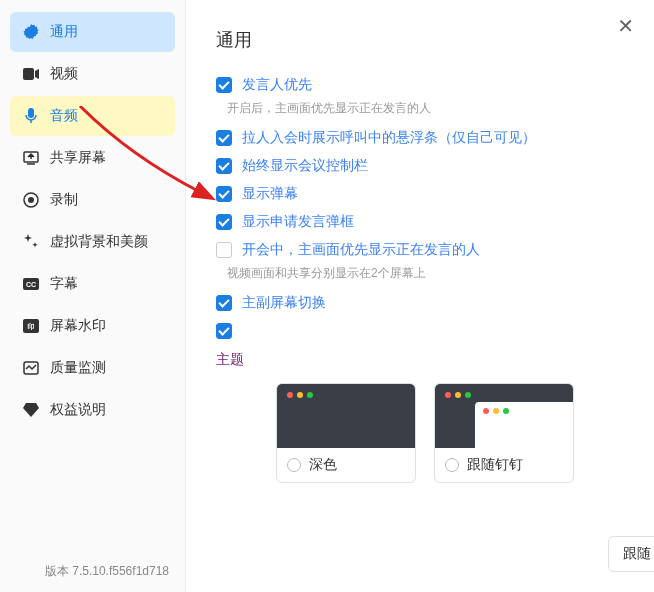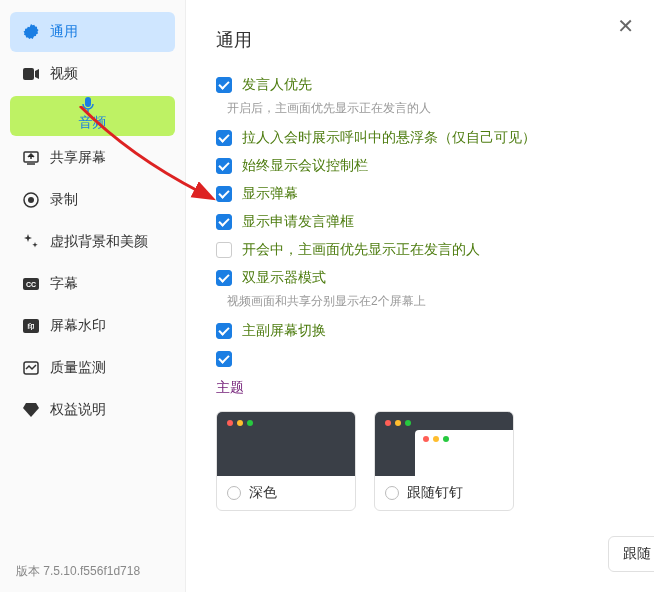--- a/index.html
+++ b/index.html
@@ -2,35 +2,35 @@
 <html><head>
 <meta charset="utf-8">
 <style>
 * { box-sizing: border-box; margin: 0; padding: 0; }
 body { font-family: "PingFang SC", "Microsoft YaHei", sans-serif; font-size: 14px; color: #333; background: #fff; width: 654px; height: 592px; overflow: hidden; position: relative; }
 .container { display: flex; height: 100%; border-radius: 11px; }
 .sidebar { width: 186px; background: #fafafa; border-right: 1px solid #eee; display: flex; flex-direction: column; }
 .sidebar-items { flex: 1; padding-top: 12px; }
 .sidebar-item { display: flex; align-items: center; height: 40px; margin: 0 10px 2px 10px; padding: 0 12px; border-radius: 6px; cursor: pointer; color: #333; }
 .sidebar-item.active { background: #cfe6ff; color: #1b7ee3; }
-.sidebar-item.highlight { background: #bef264; color: #1b7ee3; flex-direction: column; }
+.sidebar-item.highlight { background: #fef9c3; color: #1b7ee3; }
 .sidebar-icon { width: 18px; height: 18px; margin-right: 10px; display: flex; align-items: center; justify-content: center; }
-.version { padding: 12px 16px; font-size: 12px; color: #888; }
+.version { padding: 12px 16px; font-size: 12px; color: #888; text-align: right; }
 .main { flex: 1; position: relative; padding: 12px 20px 0 30px; overflow: hidden; }
 .close-btn { position: absolute; top: 14px; right: 20px; font-size: 20px; color: #666; cursor: pointer; }
 .page-title { font-size: 18px; font-weight: 500; margin-bottom: 24px; margin-top: 16px; }
 .options { }
 .option-row { display: flex; align-items: flex-start; margin-bottom: 10px; }
 .checkbox { width: 16px; height: 16px; border-radius: 3px; border: 1px solid #ccc; flex-shrink: 0; margin-right: 10px; display: flex; align-items: center; justify-content: center; margin-top: 1px; }
 .checkbox.checked { background: #1b7ee3; border-color: #1b7ee3; }
 .checkbox.checked::after { content: ""; width: 4px; height: 8px; border: solid #fff; border-width: 0 2px 2px 0; transform: rotate(45deg); margin-top: -2px; }
-.option-label { color: #4d7c0f; }
+.option-label { color: #3b82f6; }
 .hint { font-size: 12px; color: #999; margin-left: 11px; margin-top: -4px; margin-bottom: 12px; }
 .section-label { color: #701a75; margin: 12px 0 14px 0; }
-.theme-row { display: flex; gap: 18px; }
+.theme-row { display: flex; gap: 18px; justify-content: center; }
 .theme-card { width: 140px; border: 1px solid #e0e0e0; border-radius: 6px; overflow: hidden; cursor: pointer; flex-shrink: 0; }
 .theme-card.selected { border-color: #1b7ee3; }
 .theme-preview { height: 64px; position: relative; }
 .theme-preview.dark { background: #3a3f47; }
 .theme-preview.light { background: #d9ecff; }
 .theme-preview.follow { background: #3a3f47; }
 .dots { position: absolute; top: 8px; left: 10px; display: flex; gap: 4px; }
 .dot { width: 6px; height: 6px; border-radius: 50%; }
 .dot.r { background: #ff5f56; }
 .dot.y { background: #ffbd2e; }
@@ -171,24 +171,20 @@
       <div class="option-row">
         <div class="checkbox checked"></div>
         <span class="option-label">显示申请发言弹框</span>
       </div>
 
       <div class="option-row">
         <div class="checkbox"></div>
         <span class="option-label">开会中，主画面优先显示正在发言的人</span>
       </div>
 
-      <div class="option-row">
-        <div class="checkbox checked"></div>
-        <span class="option-label">双显示器模式</span>
-      </div>
       <div class="hint">视频画面和共享分别显示在2个屏幕上</div>
 
       <div class="option-row">
         <div class="checkbox checked"></div>
         <span class="option-label">主副屏幕切换</span>
       </div>
 
       <div class="option-row">
         <div class="checkbox checked"></div>
       </div>

